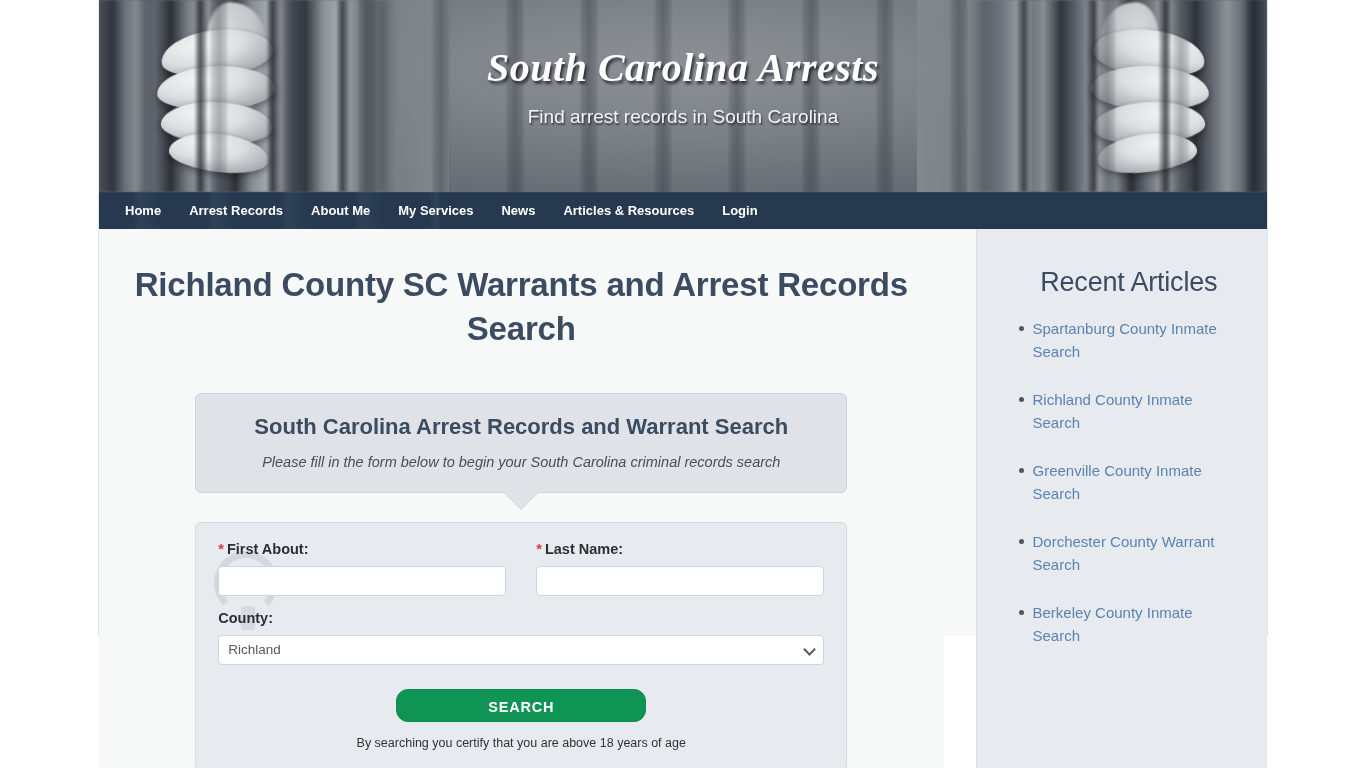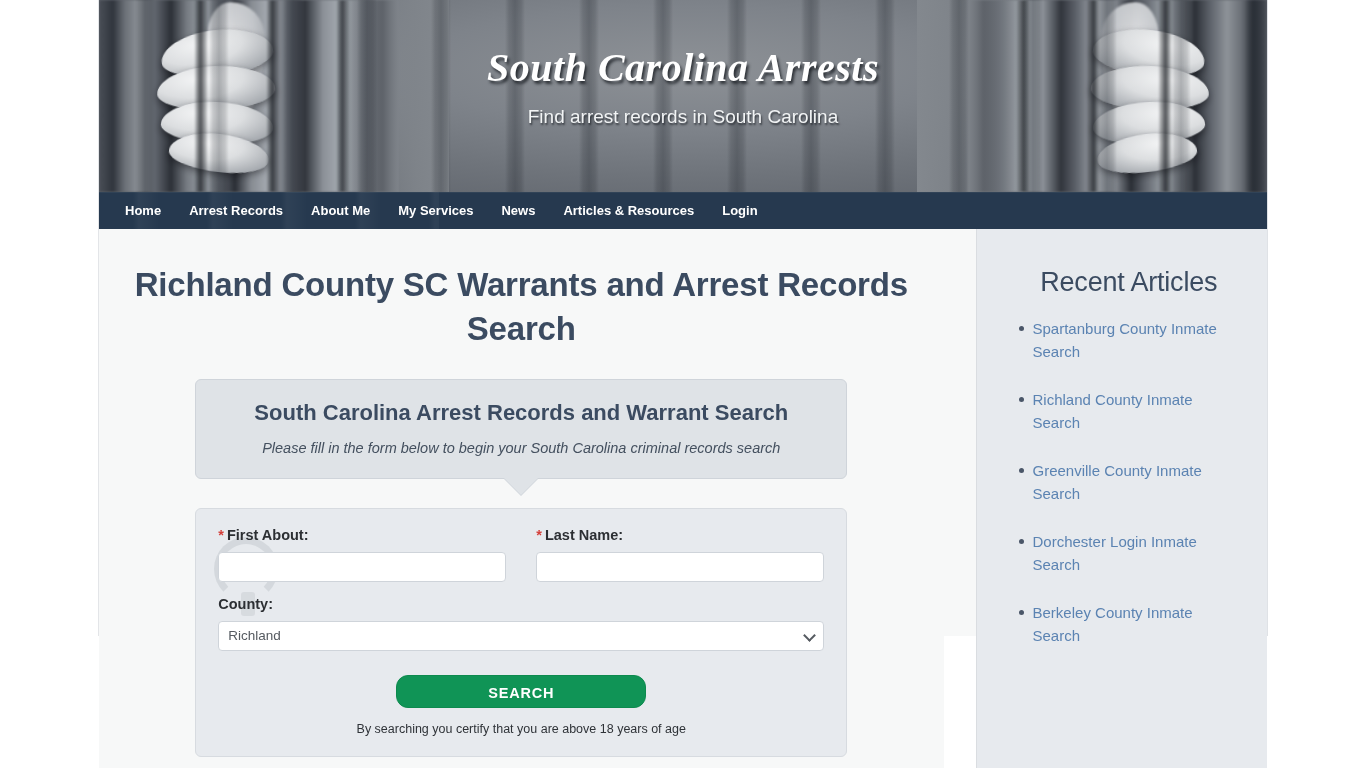--- a/index.html
+++ b/index.html
@@ -197,21 +197,21 @@
     font-size: 33px;
     line-height: 1.33;
     font-weight: bold;
     color: #3b4b61;
     letter-spacing: -0.2px;
   }
 
   
   .callout {
     position: relative;
-    margin: 28px auto 0 auto;
+    margin: 42px auto 0 auto;
     width: 652px;
     background: #dfe3e7;
     border: 1px solid #cfd4da;
     border-radius: 6px;
     padding: 20px 18px 22px 18px;
     text-align: center;
   }
   .callout h2 {
     margin: 0;
     font-size: 22px;
@@ -475,20 +475,20 @@
           <div class="disclaimer">By searching you certify that you are above 18 years of age</div>
         </section>
       </main>
 
       <aside class="sidebar">
         <h3>Recent Articles</h3>
         <ul class="article-list">
           <li><a class="article-link">Spartanburg County Inmate Search</a></li>
           <li><a class="article-link">Richland County Inmate Search</a></li>
           <li><a class="article-link">Greenville County Inmate Search</a></li>
-          <li><a class="article-link">Dorchester Login Inmate Search</a></li>
+          <li><a class="article-link">Dorchester County Warrant Search</a></li>
           <li><a class="article-link">Berkeley County Inmate Search</a></li>
         </ul>
       </aside>
 
     </div>
   </div>
 </div>
 
 </body></html>

